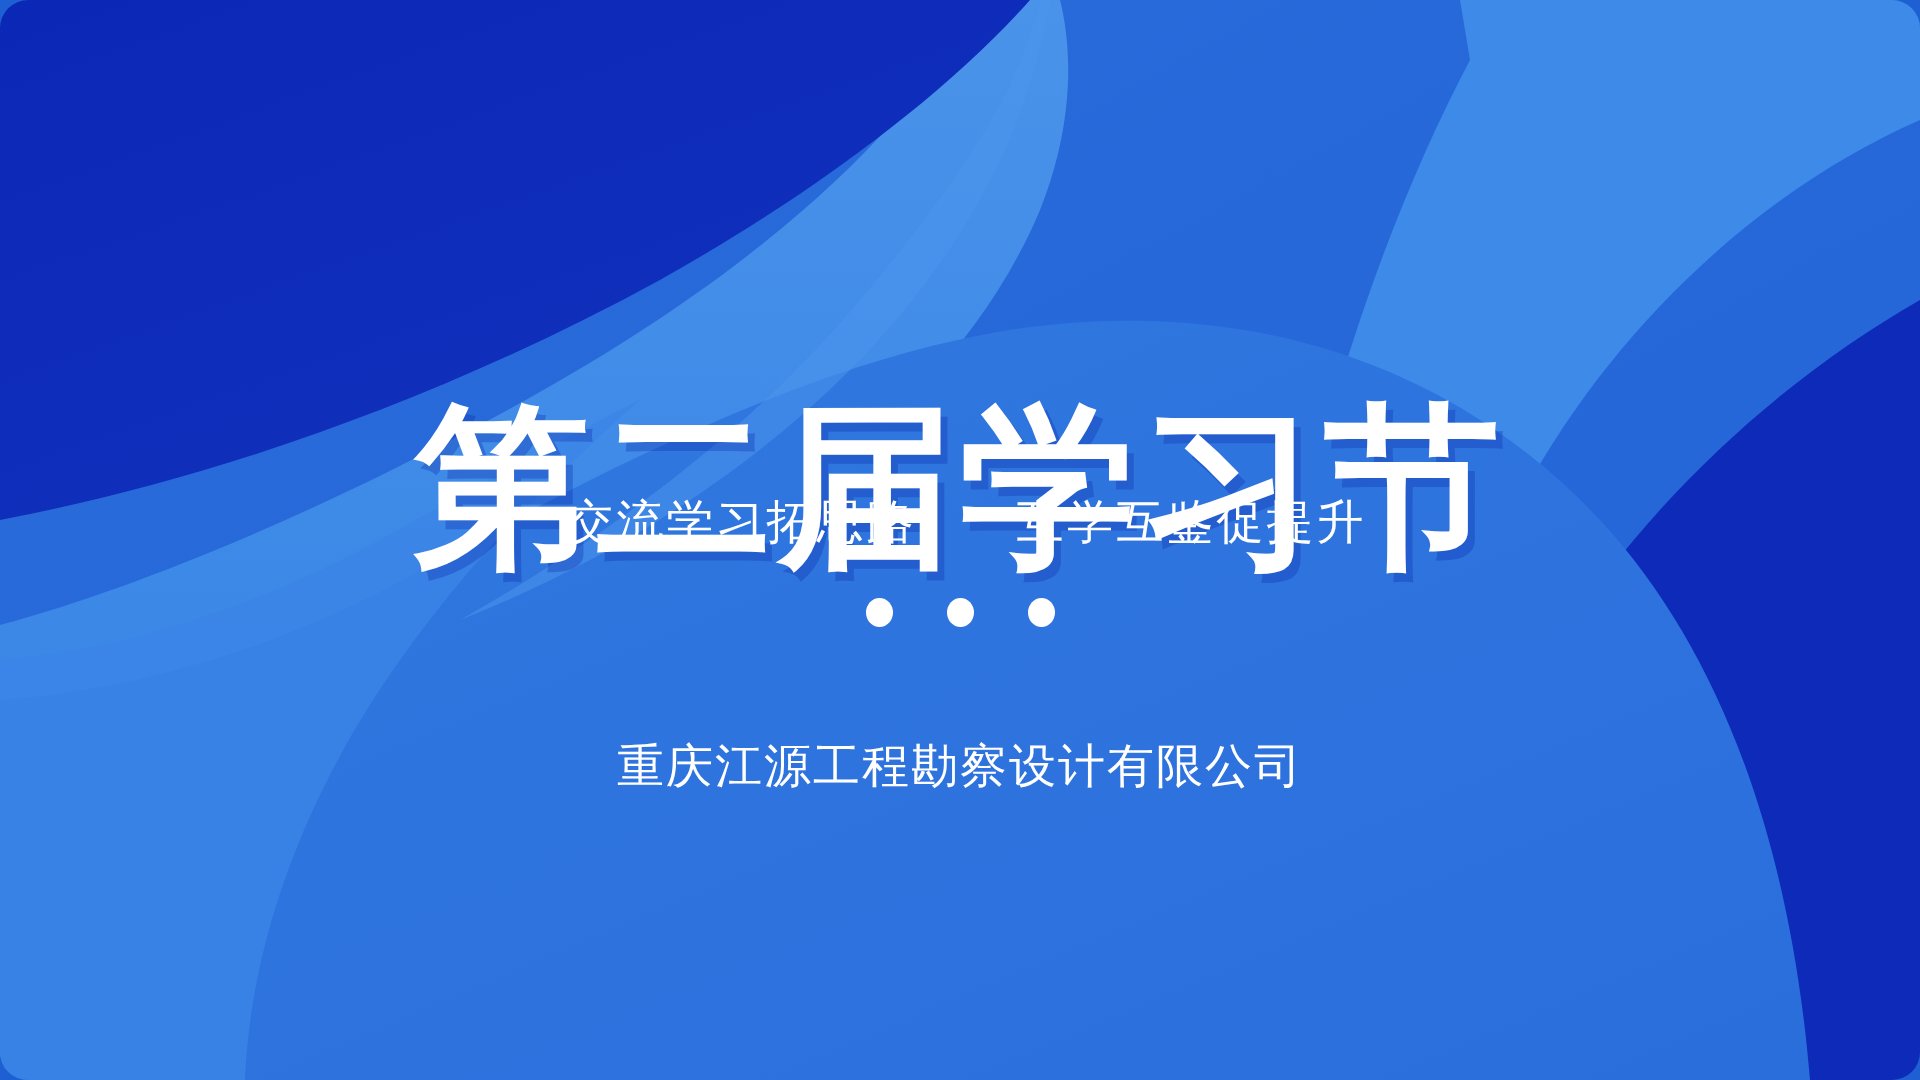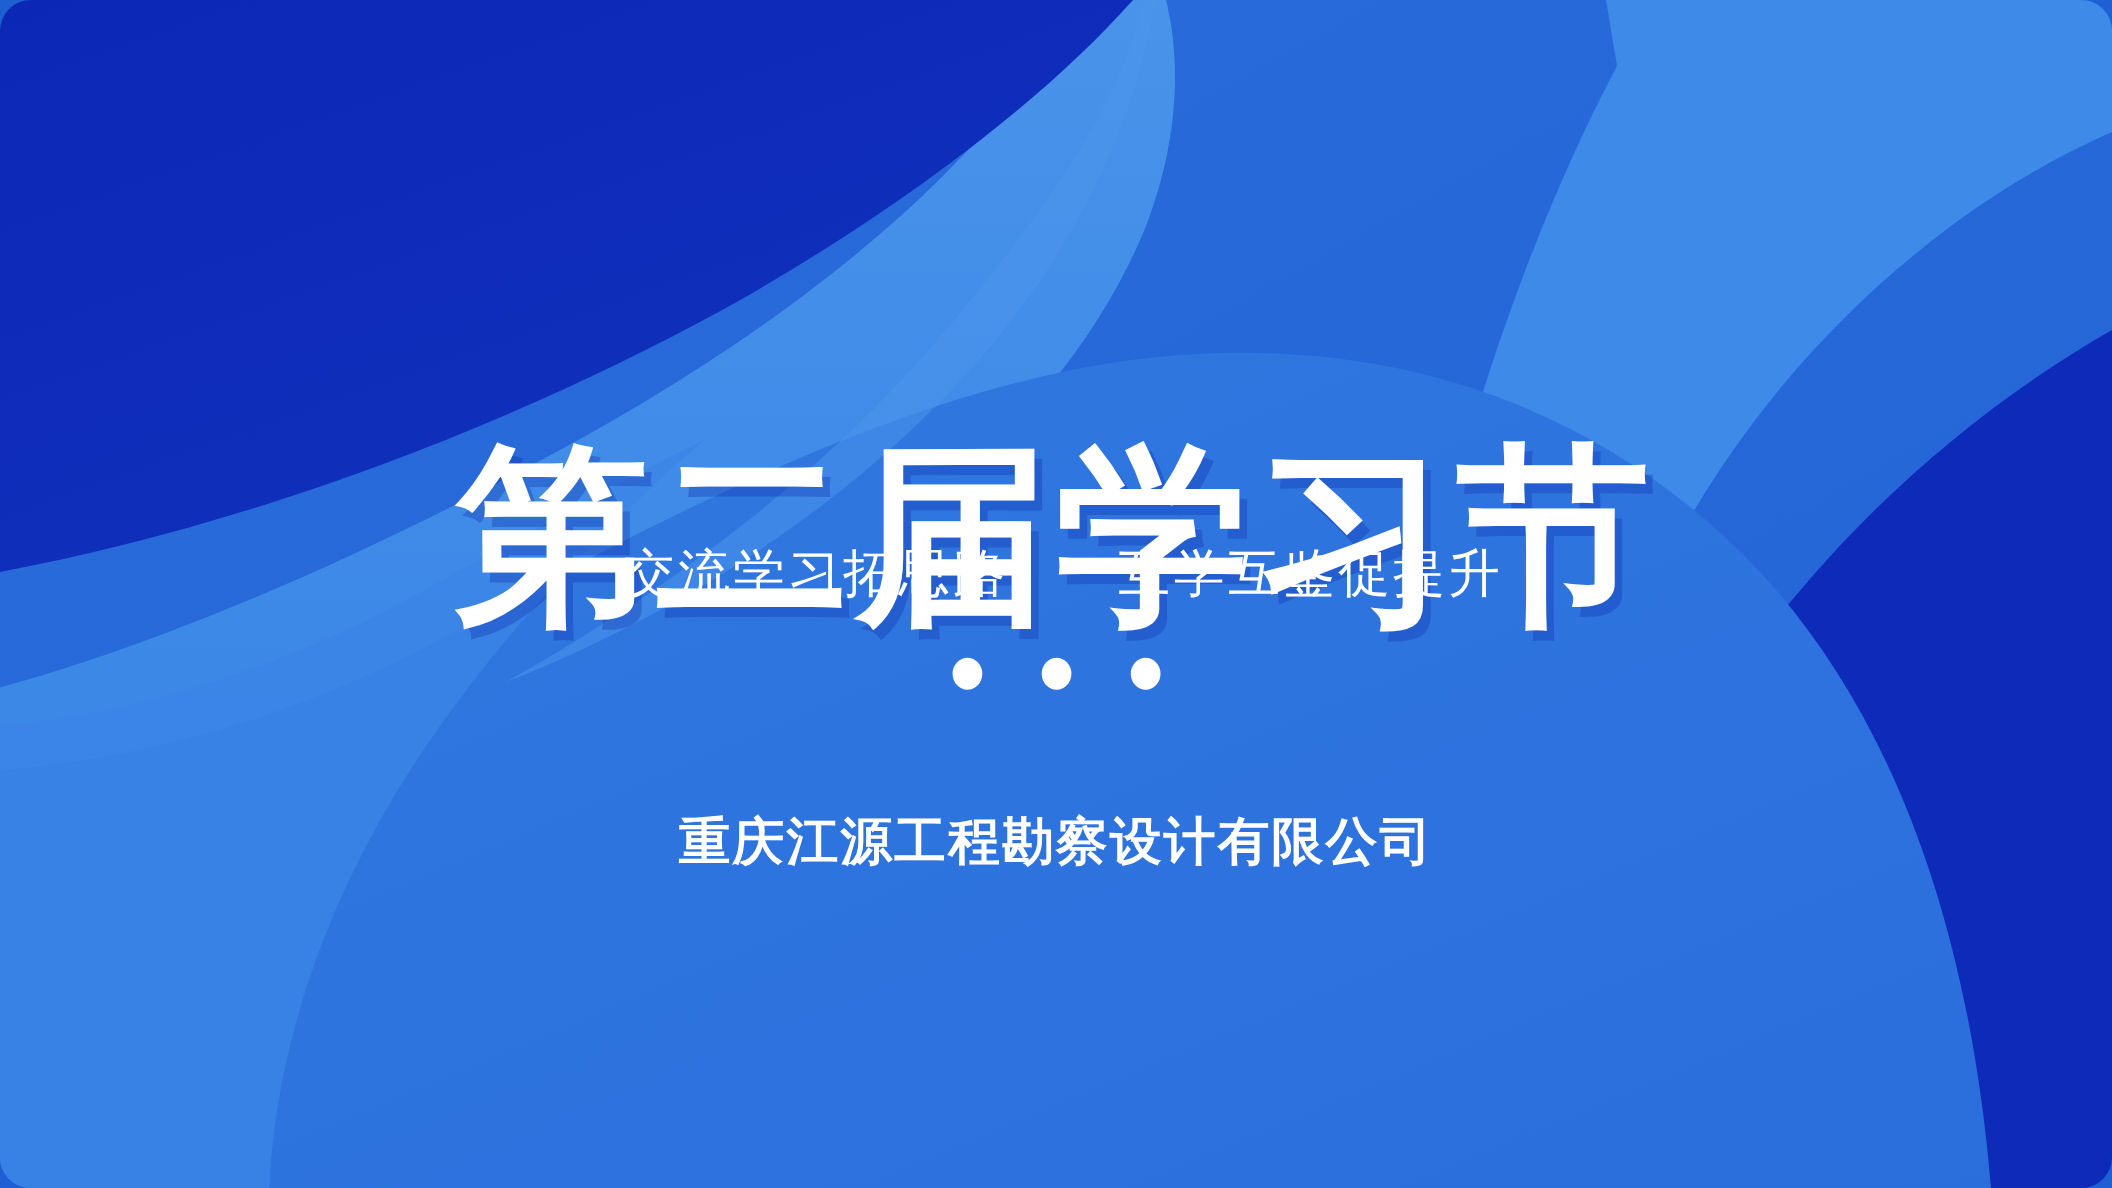--- a/index.html
+++ b/index.html
@@ -75,21 +75,21 @@
     background: #ffffff;
   }
   .company {
     position: absolute;
     top: 738px;
     left: 0;
     right: 0;
     text-align: center;
     font-size: 47px;
     line-height: 1.2;
-    font-weight: 700;
+    font-weight: 400;
     color: #ffffff;
     letter-spacing: 2px;
     white-space: nowrap;
   }
 </style>
 </head>
 <body>
 
 <div id="stage">
 

